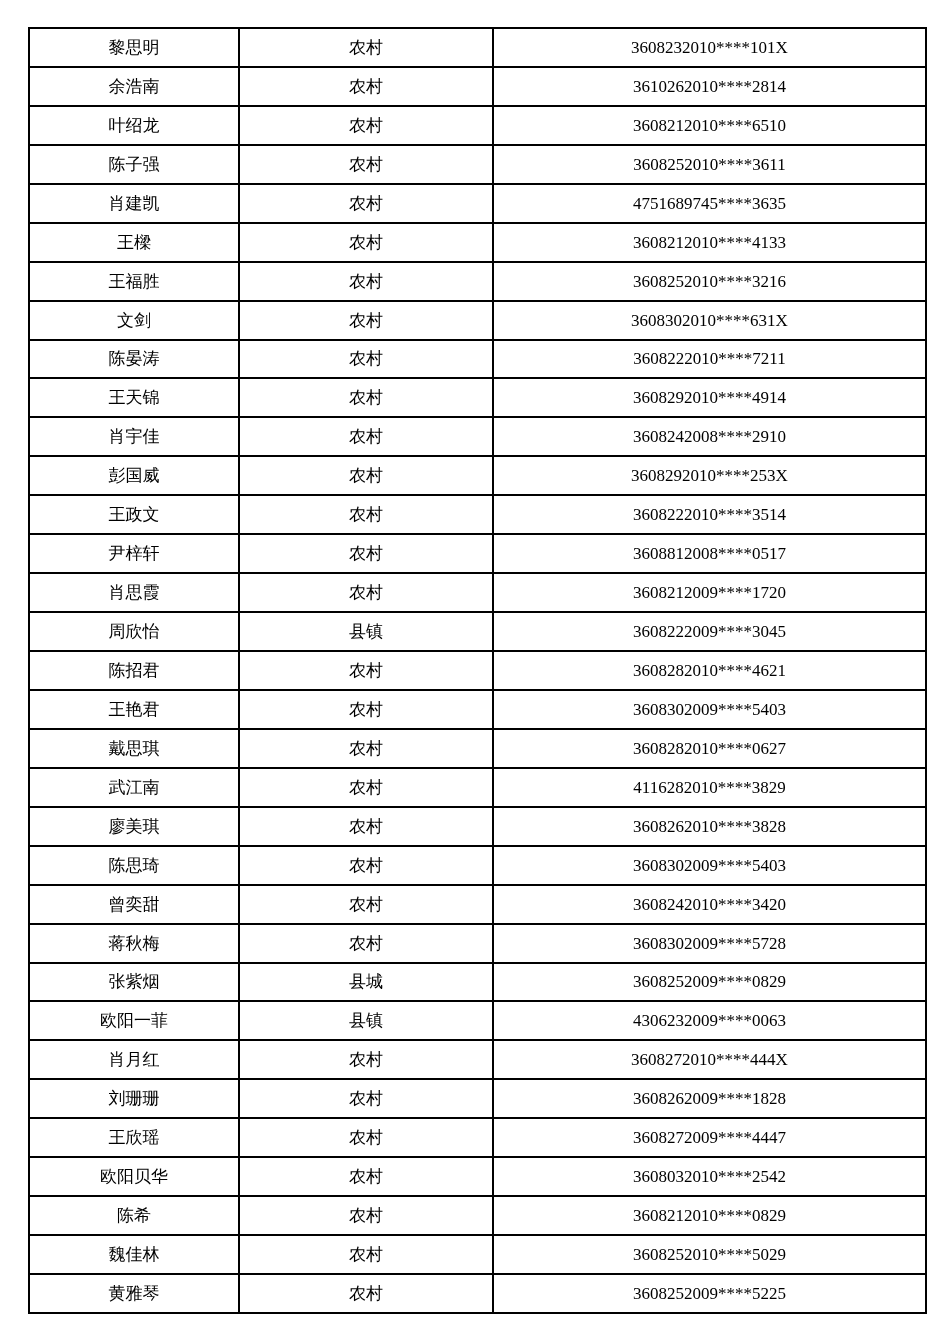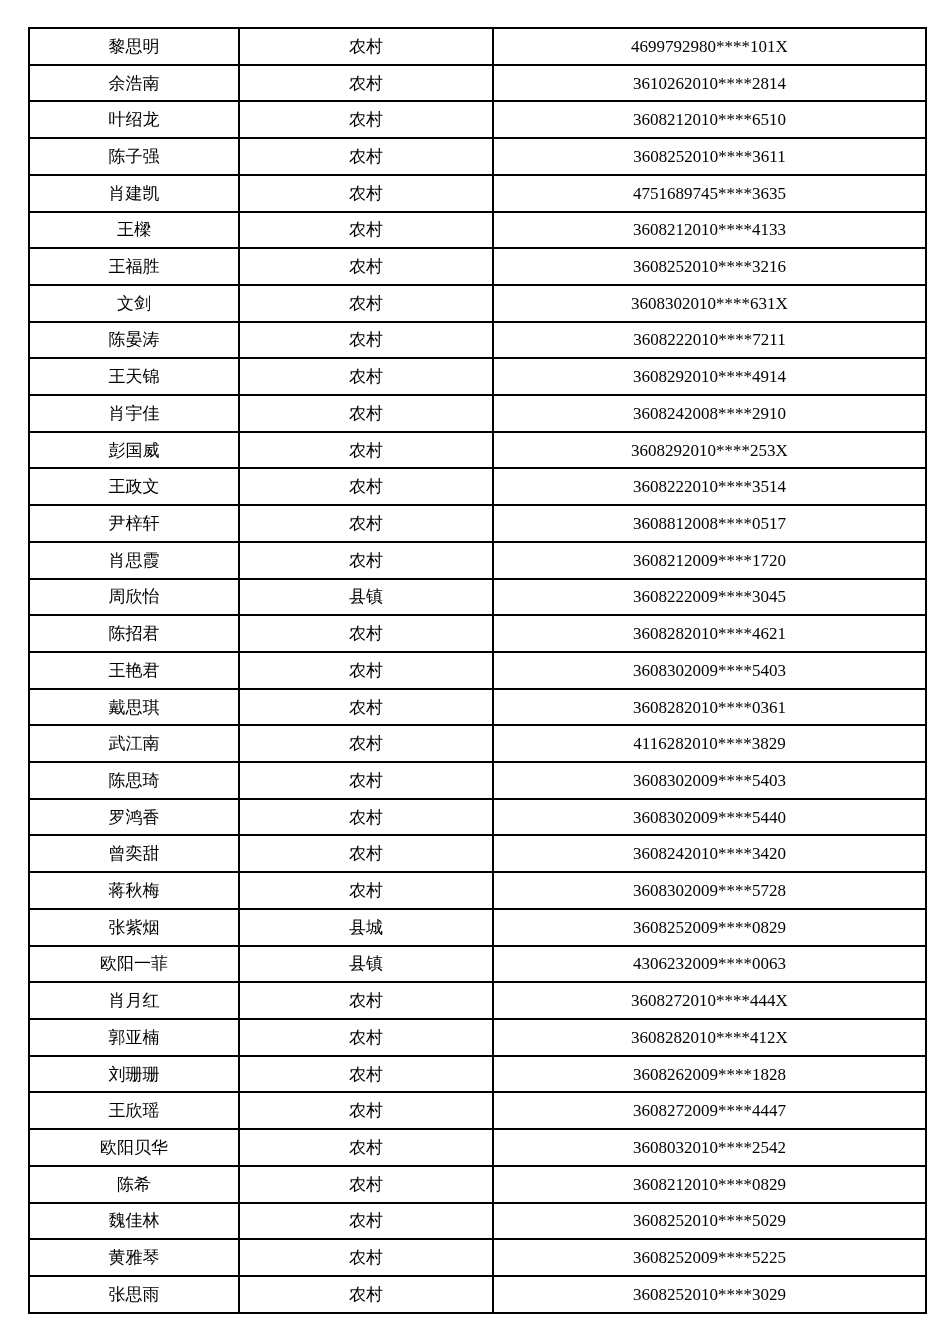--- a/index.html
+++ b/index.html
@@ -47,21 +47,21 @@
   <table class="records">
     <colgroup>
       <col class="c-name">
       <col class="c-type">
       <col class="c-id">
     </colgroup>
     <tbody>
         <tr>
           <td>黎思明</td>
           <td>农村</td>
-          <td>4699792980****101X</td>
+          <td>3608232010****101X</td>
         </tr>
         <tr>
           <td>余浩南</td>
           <td>农村</td>
           <td>3610262010****2814</td>
         </tr>
         <tr>
           <td>叶绍龙</td>
           <td>农村</td>
           <td>3608212010****6510</td>
@@ -137,36 +137,36 @@
           <td>3608282010****4621</td>
         </tr>
         <tr>
           <td>王艳君</td>
           <td>农村</td>
           <td>3608302009****5403</td>
         </tr>
         <tr>
           <td>戴思琪</td>
           <td>农村</td>
-          <td>3608282010****0361</td>
+          <td>3608282010****0627</td>
         </tr>
         <tr>
           <td>武江南</td>
           <td>农村</td>
           <td>4116282010****3829</td>
         </tr>
         <tr>
+          <td>廖美琪</td>
+          <td>农村</td>
+          <td>3608262010****3828</td>
+        </tr>
+        <tr>
           <td>陈思琦</td>
           <td>农村</td>
           <td>3608302009****5403</td>
-        </tr>
-        <tr>
-          <td>罗鸿香</td>
-          <td>农村</td>
-          <td>3608302009****5440</td>
         </tr>
         <tr>
           <td>曾奕甜</td>
           <td>农村</td>
           <td>3608242010****3420</td>
         </tr>
         <tr>
           <td>蒋秋梅</td>
           <td>农村</td>
           <td>3608302009****5728</td>
@@ -180,25 +180,20 @@
           <td>欧阳一菲</td>
           <td>县镇</td>
           <td>4306232009****0063</td>
         </tr>
         <tr>
           <td>肖月红</td>
           <td>农村</td>
           <td>3608272010****444X</td>
         </tr>
         <tr>
-          <td>郭亚楠</td>
-          <td>农村</td>
-          <td>3608282010****412X</td>
-        </tr>
-        <tr>
           <td>刘珊珊</td>
           <td>农村</td>
           <td>3608262009****1828</td>
         </tr>
         <tr>
           <td>王欣瑶</td>
           <td>农村</td>
           <td>3608272009****4447</td>
         </tr>
         <tr>
@@ -213,21 +208,16 @@
         </tr>
         <tr>
           <td>魏佳林</td>
           <td>农村</td>
           <td>3608252010****5029</td>
         </tr>
         <tr>
           <td>黄雅琴</td>
           <td>农村</td>
           <td>3608252009****5225</td>
-        </tr>
-        <tr>
-          <td>张思雨</td>
-          <td>农村</td>
-          <td>3608252010****3029</td>
         </tr>
       </tbody>
   </table>
 </div>
 
 </body></html>

